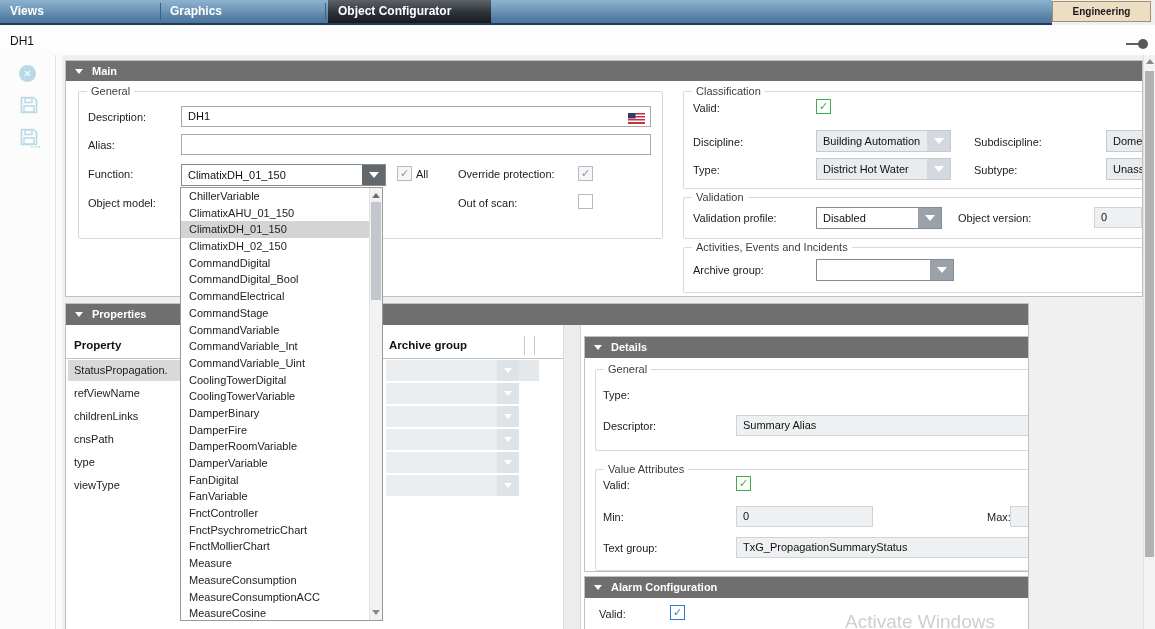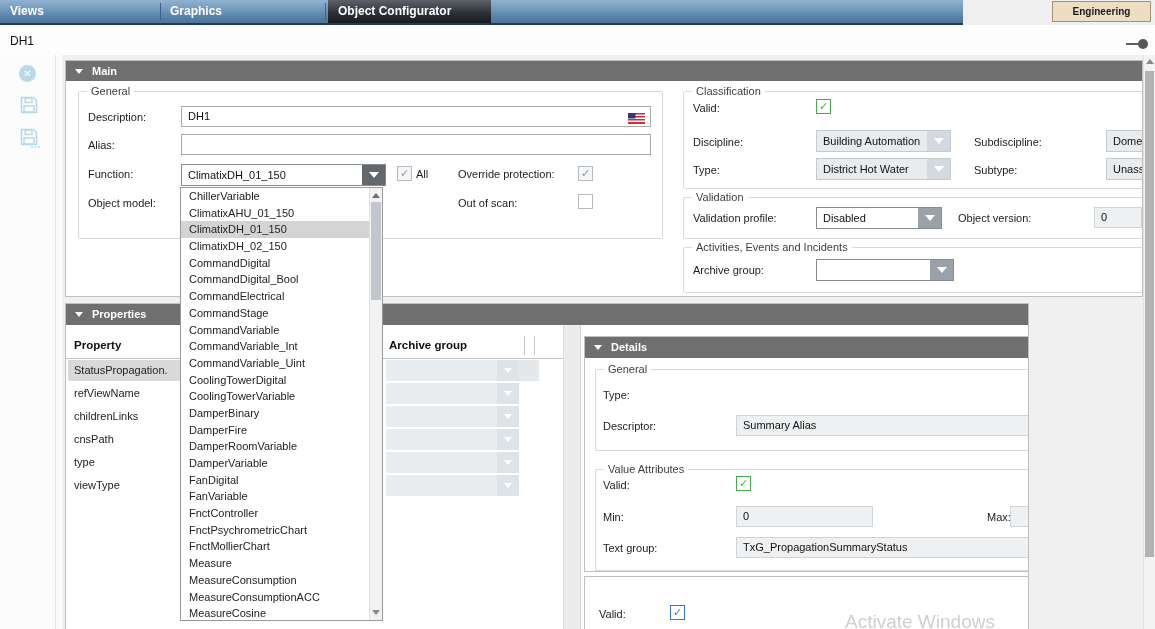--- a/index.html
+++ b/index.html
@@ -1,21 +1,21 @@
 <!DOCTYPE html>
 <html><head>
 <meta charset="utf-8">
 <style>
   html,body{margin:0;padding:0;}
   #screen{position:relative;width:1155px;height:629px;overflow:hidden;background:#f0f0f0;
     font-family:"Liberation Sans","DejaVu Sans",sans-serif;font-size:11px;color:#1c1c1c;}
   .abs{position:absolute;}
 
   
-  #tabbar{left:0;top:0;width:963px;height:23px;
+  #tabbar{left:0;top:0;width:1052px;height:23px;
     background:linear-gradient(180deg,#8fb2d0 0%,#6f97b9 45%,#587fa5 75%,#4d7499 100%);
     border-bottom:2px solid #1d3c57;}
   .tab-label{position:absolute;top:4px;color:#fff;font-weight:bold;font-size:12px;white-space:nowrap;}
   .tab-sep{position:absolute;top:3px;width:1px;height:17px;background:#38608a;}
   #tab-active{position:absolute;left:328px;top:0;width:163px;height:23px;
     background:linear-gradient(180deg,#5c6268 0%,#2e3339 55%,#171a1e 100%);}
   #tab-active .tab-label{left:10px;}
   #engineering-btn{position:absolute;left:1052px;top:1px;width:99px;height:21px;background:#ecddc3;
     border:1px solid #a1926f;box-sizing:border-box;text-align:center;line-height:19px;
     font-weight:bold;font-size:10px;color:#1a1a1a;}
@@ -360,20 +360,24 @@
       <span class="cb checked green" style="left:151px;top:139px;"></span>
       <div class="lbl" style="left:18px;top:174px;">Min:</div>
       <div class="field dis" style="left:151px;top:169px;width:137px;">0</div>
       <div class="lbl" style="left:355px;top:174px;padding-left:47px;">Max:</div>
       <div class="field dis right" style="left:425px;top:169px;width:132px;">4294967295</div>
       <div class="lbl" style="left:18px;top:205px;">Text group:</div>
       <div class="field dis" style="left:151px;top:200px;width:396px;">TxG_PropagationSummaryStatus</div>
     </div>
 
     <div class="panel" style="left:518px;top:272px;width:560px;height:54px;border-bottom:none;">
+      <div class="phead" style="height:21px;line-height:21px;">
+        <span class="tri"></span>
+        <span>Alarm Configuration</span>
+      </div>
       <div class="lbl" style="left:14px;top:31px;">Valid:</div>
       <span class="cb checked blue" style="left:85px;top:28px;"></span>
     </div>
   </div>
 
   <div id="function-list">
 
       <div class="dd-item">ChillerVariable</div>
 
       <div class="dd-item">ClimatixAHU_01_150</div>

